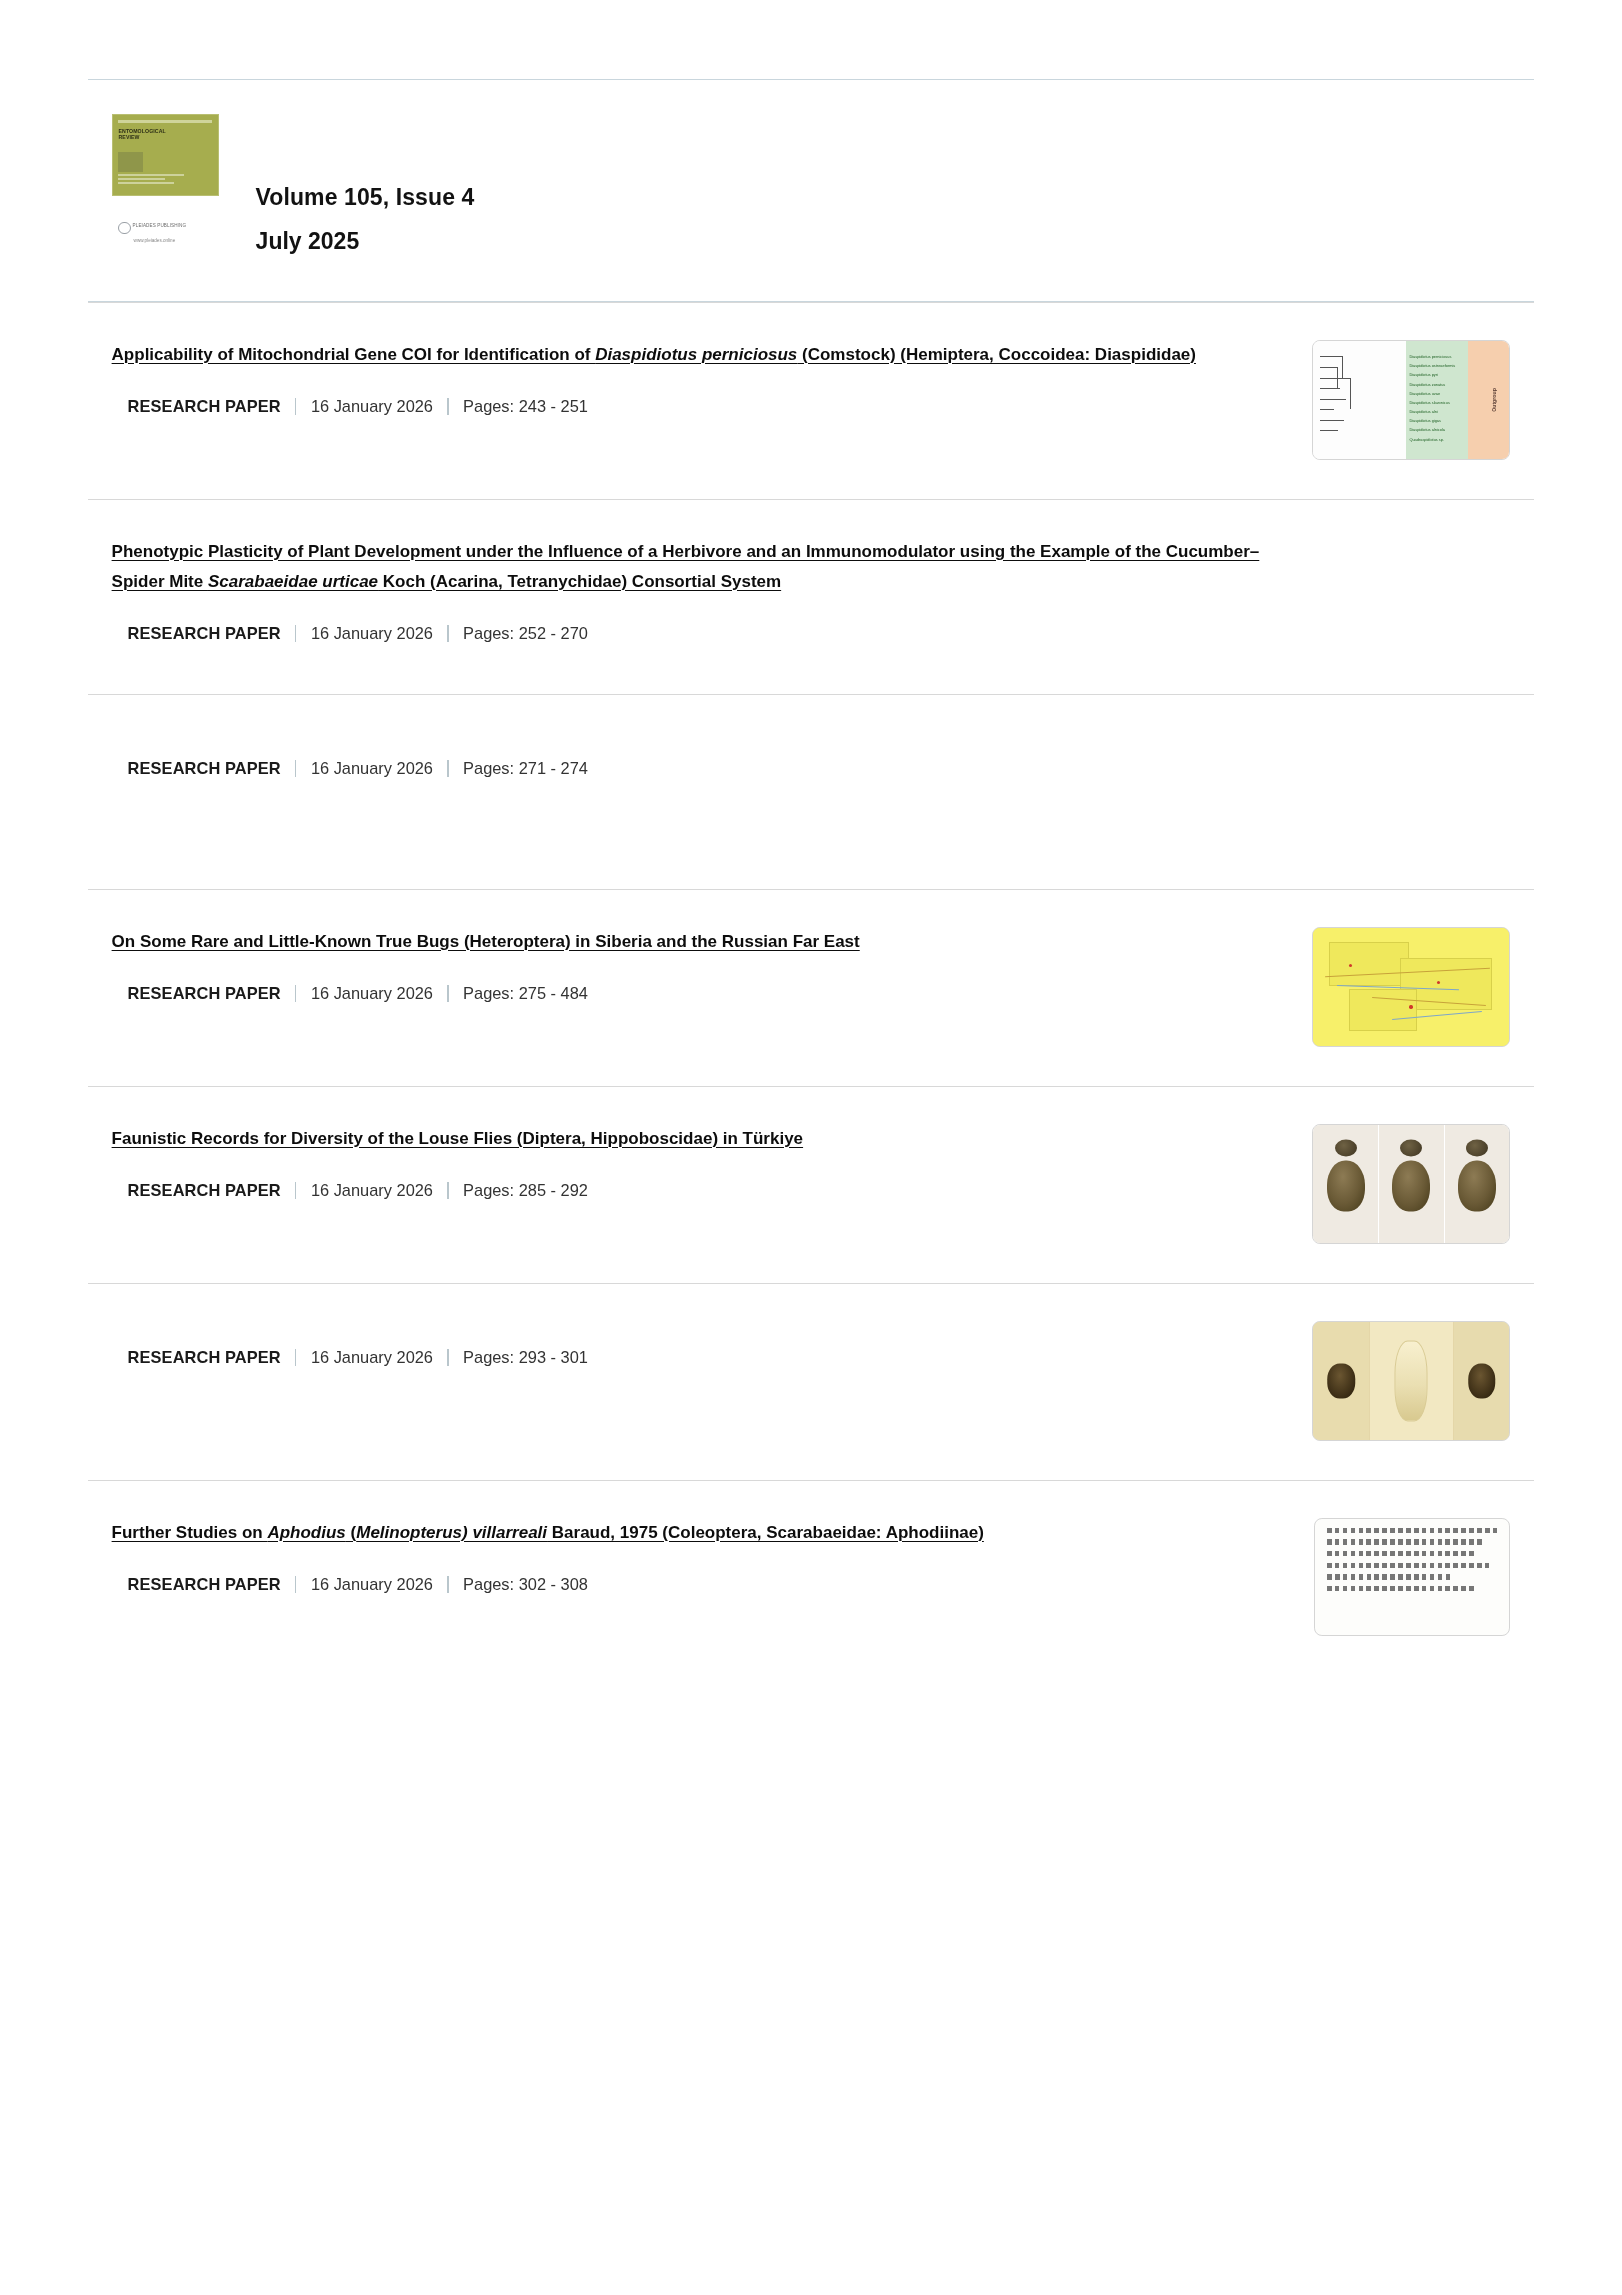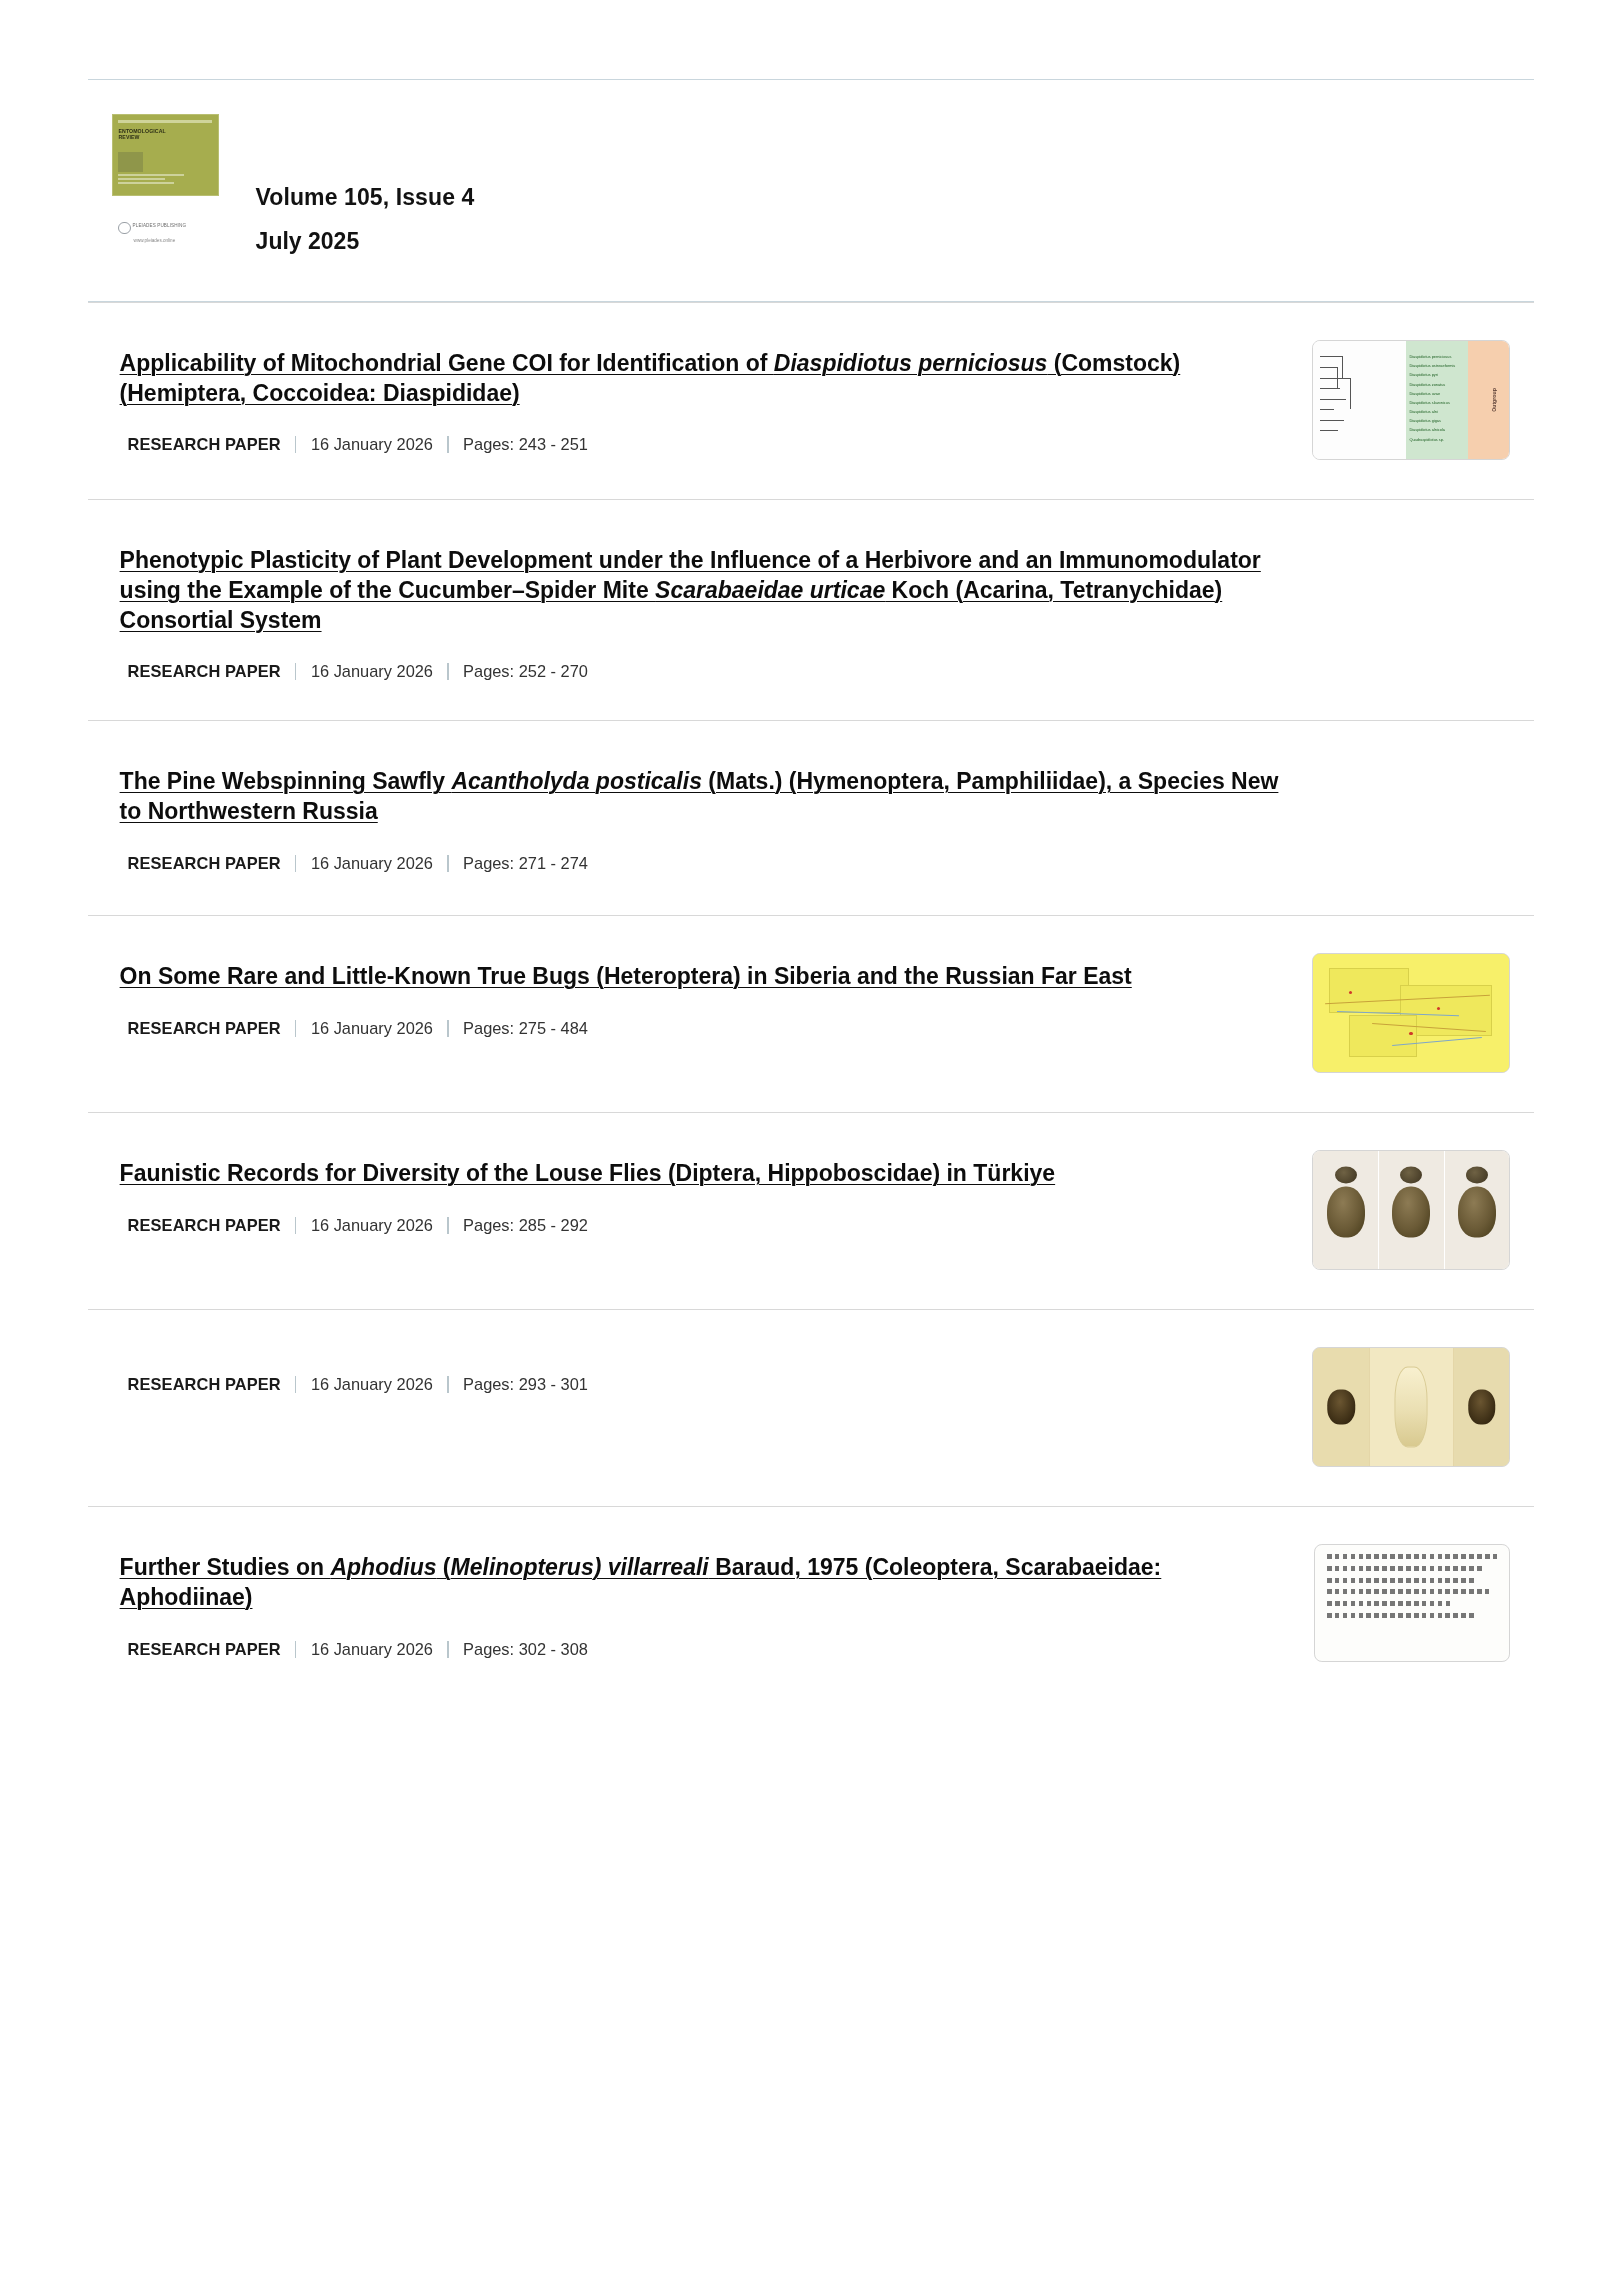--- a/index.html
+++ b/index.html
@@ -144,25 +144,25 @@
   .article {
     border-top: 0.7px solid #d8d8d8;
     padding: 37px 23.6px 39px 23.6px;
     display: flex;
     justify-content: space-between;
     align-items: flex-start;
     box-sizing: border-box;
   }
   .art-main { flex: 1 1 auto; padding-right: 26px; }
   .art-title {
-    font-size: 23px;
+    font-size: 17px;
     font-weight: bold;
     line-height: 30px;
     color: #0d0d0d;
-    margin: 8px;
+    margin: 0;
   }
   .art-title span.u {
     text-decoration: underline;
     text-underline-offset: 3.3px;
     text-decoration-thickness: 1px;
   }
   .art-title i { font-style: italic; }
   .art-meta {
     margin-top: 27.5px;
     display: flex;
@@ -423,21 +423,20 @@
             <span class="art-date">16 January 2026</span>
             <span class="sep"></span>
             <span class="art-pages">Pages: 252 - 270</span>
           </div>
         </div>
         <div class="thumb empty"></div>
       </div>
 
       <div class="article">
         <div class="art-main">
-          <h2 class="art-title"><span class="u">The Pine Webspinning Sawfly <i>Acantholyda posticalis</i> (Mats.) (Hymenoptera, Pamphiliidae), a Species New to Northwestern Russia</span></h2>
           <div class="art-meta">
             <span class="art-type">RESEARCH PAPER</span>
             <span class="sep"></span>
             <span class="art-date">16 January 2026</span>
             <span class="sep"></span>
             <span class="art-pages">Pages: 271 - 274</span>
           </div>
         </div>
         <div class="thumb empty"></div>
       </div>

